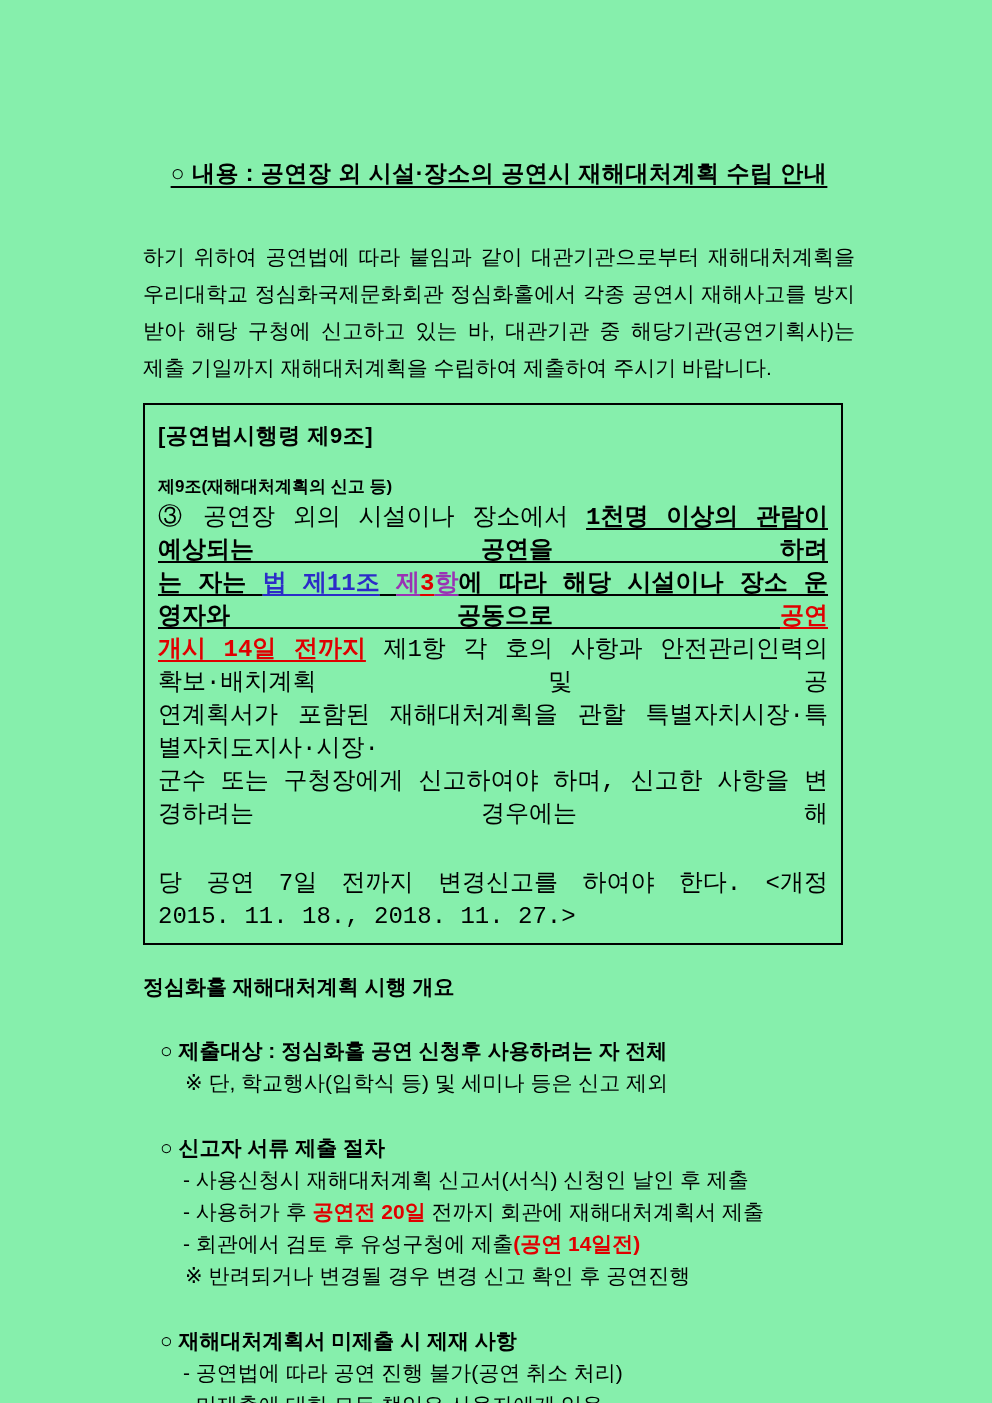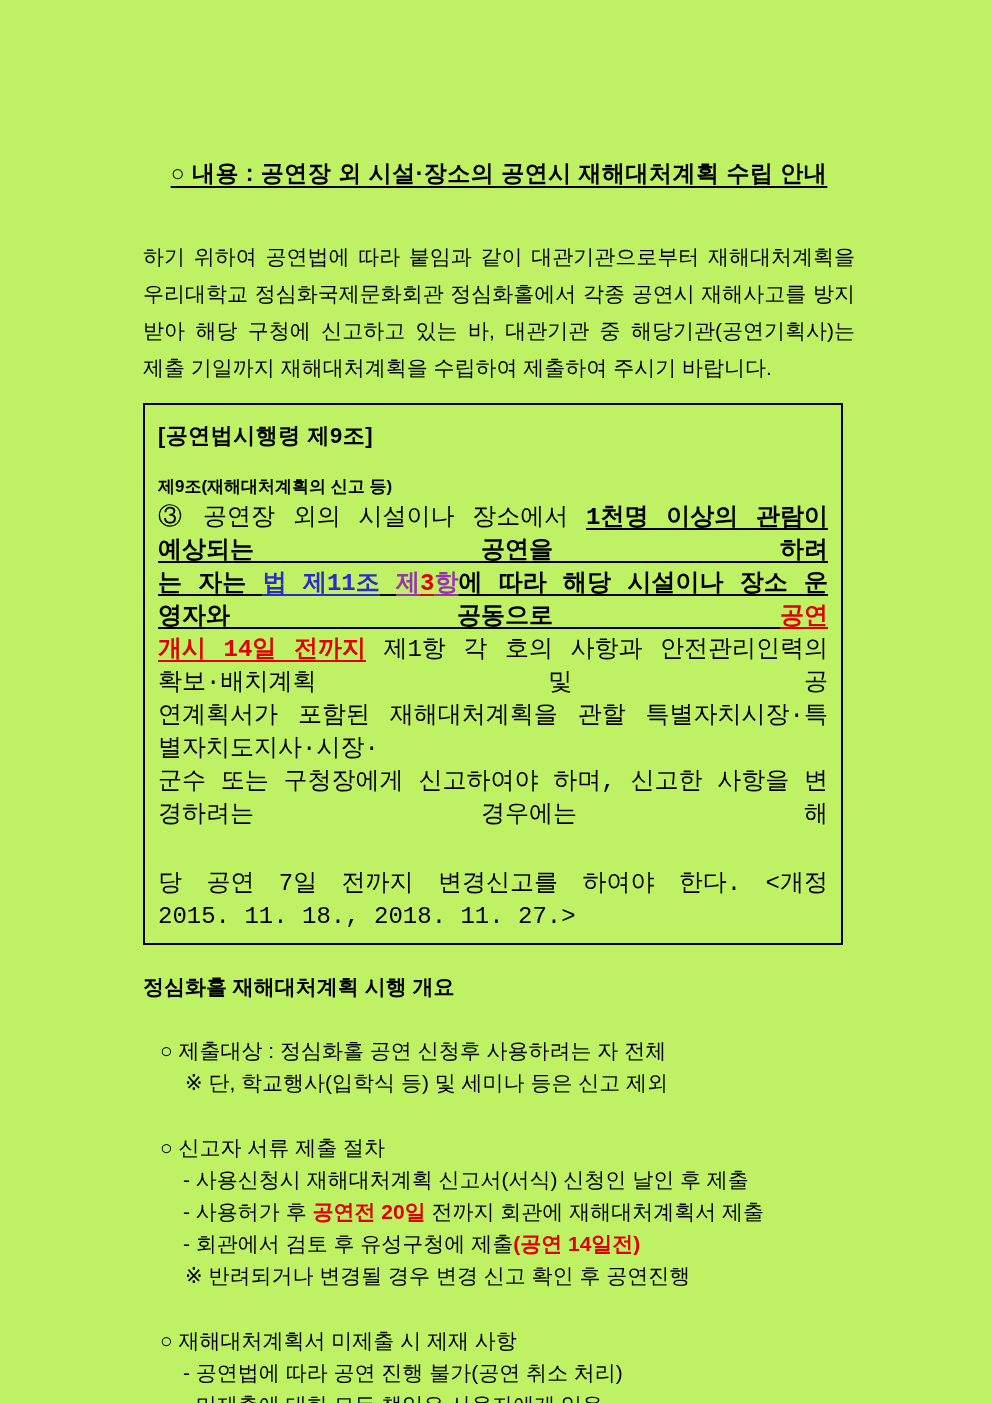--- a/index.html
+++ b/index.html
@@ -1,21 +1,21 @@
 <!DOCTYPE html>
 <html style="--red: #e00000; --blue: #2c2cc8; --purple: #9a32b4; --text: #000000;"><head>
 <meta charset="utf-8">
 <style>
   * { margin: 0; padding: 0; box-sizing: border-box; }
   html, body { background: #ffffff; }
   .page {
     position: relative;
     width: 992px;
     height: 1403px;
-    background: #bef264;
+    background: #86efac;
     font-family: "Liberation Sans", "DejaVu Sans", sans-serif;
     color: #000;
     overflow: hidden;
   }
   .content { margin-left: 143px; width: 712px; }
 
   .doc-title {
     margin-top: 156px;
     text-align: center;
     font-size: 23px;
@@ -73,21 +73,21 @@
 
   .overview-heading {
     margin-top: 27px;
     font-size: 21px;
     font-weight: bold;
     line-height: 30px;
   }
   .section { margin-top: 33px; font-size: 21px; }
   .section-heading {
     padding-left: 17px;
-    font-weight: normal;
+    font-weight: bold;
     line-height: 32px;
   }
   .item { padding-left: 40px; line-height: 32px; }
   .item.bold { font-weight: normal; }
   .note { padding-left: 42px; line-height: 32px; }
 </style>
 </head>
 <body>
 
 <div class="page">

